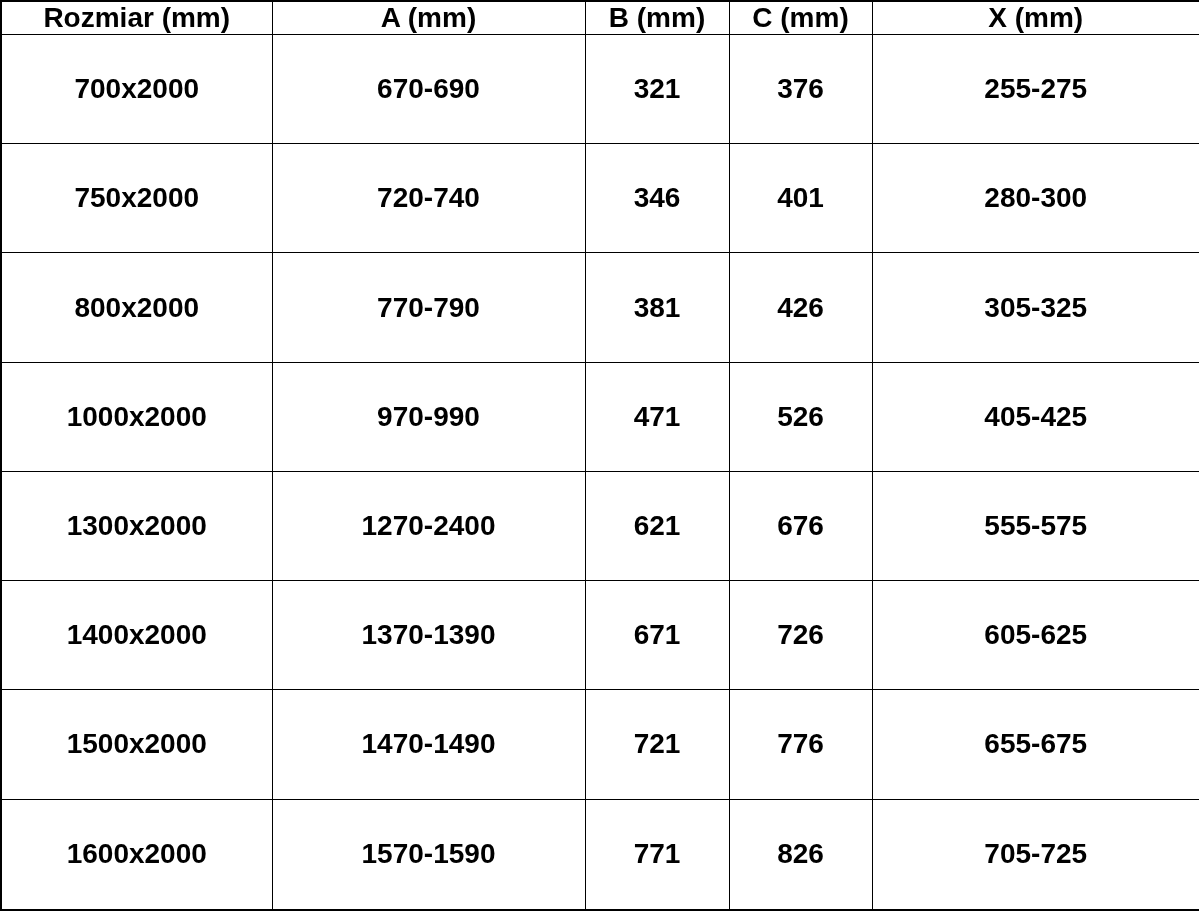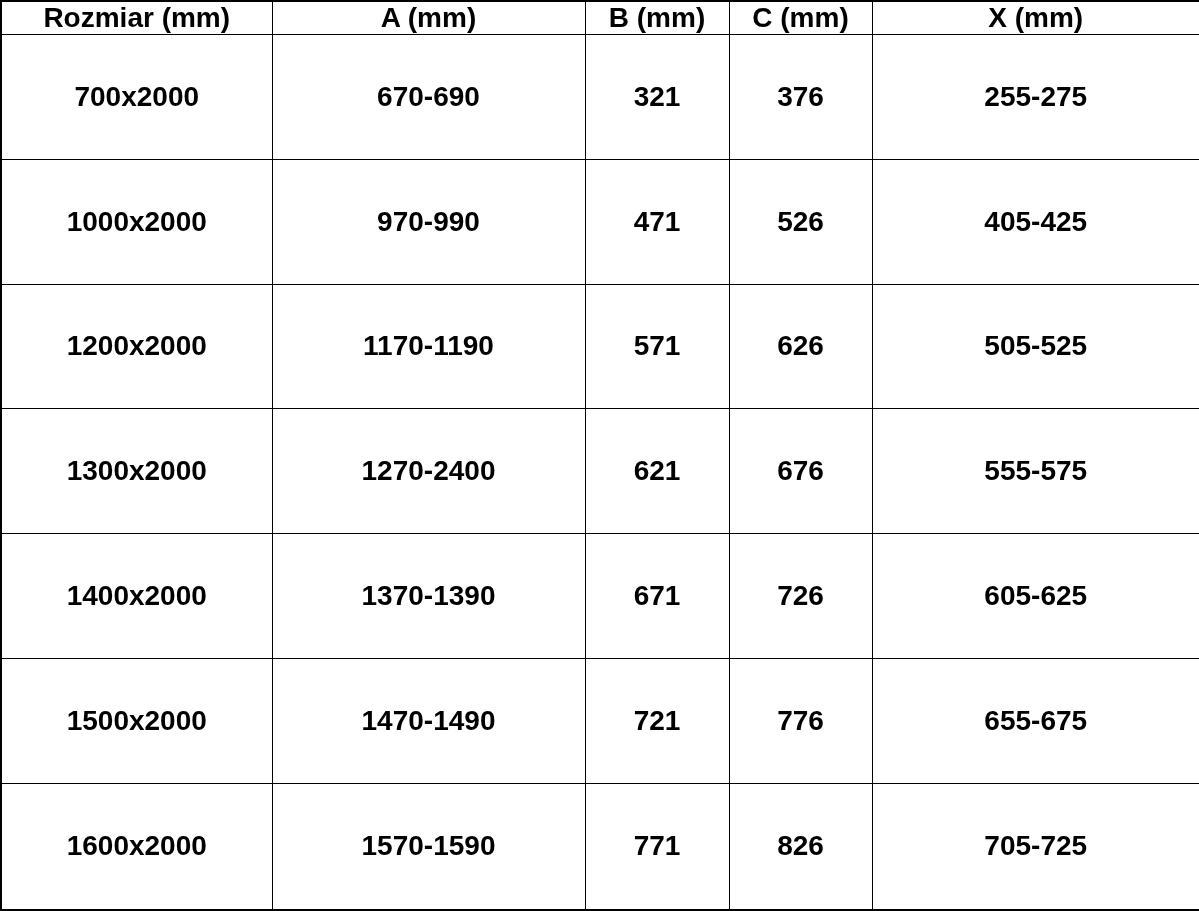--- a/index.html
+++ b/index.html
@@ -71,32 +71,39 @@
     </thead>
     <tbody>
         <tr>
           <td>700x2000</td>
           <td>670-690</td>
           <td>321</td>
           <td>376</td>
           <td>255-275</td>
         </tr>
         <tr>
+          <td>750x2000</td>
+          <td>720-740</td>
+          <td>346</td>
+          <td>401</td>
+          <td>280-300</td>
+        </tr>
+        <tr>
+          <td>800x2000</td>
+          <td>770-790</td>
+          <td>381</td>
+          <td>426</td>
+          <td>305-325</td>
+        </tr>
+        <tr>
           <td>1000x2000</td>
           <td>970-990</td>
           <td>471</td>
           <td>526</td>
           <td>405-425</td>
-        </tr>
-        <tr>
-          <td>1200x2000</td>
-          <td>1170-1190</td>
-          <td>571</td>
-          <td>626</td>
-          <td>505-525</td>
         </tr>
         <tr>
           <td>1300x2000</td>
           <td>1270-2400</td>
           <td>621</td>
           <td>676</td>
           <td>555-575</td>
         </tr>
         <tr>
           <td>1400x2000</td>

